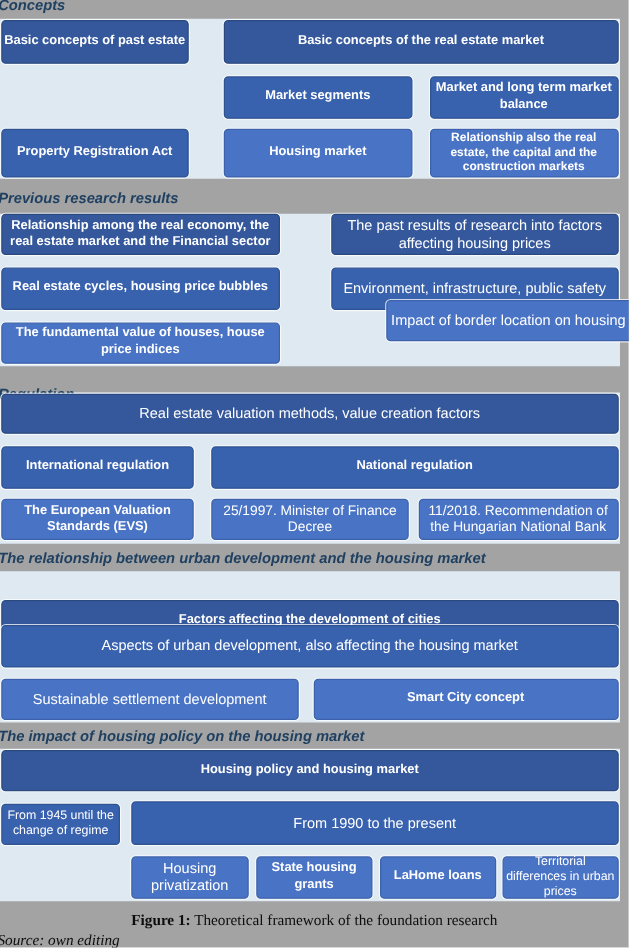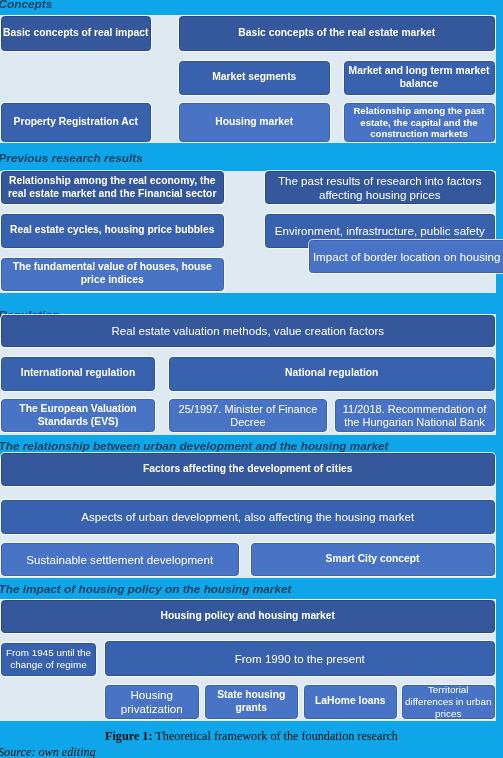--- a/index.html
+++ b/index.html
@@ -1,18 +1,18 @@
 <!DOCTYPE html>
 <html><head>
 <meta charset="utf-8">
 <title>Theoretical framework of the foundation research</title>
 <style>
   html,body{margin:0;padding:0;background:#ffffff;}
   body{width:503px;height:758px;font-family:"Liberation Sans",sans-serif;overflow:hidden;}
-  .page{position:relative;width:503px;height:758px;background:#0ea5e9;}
+  .page{position:relative;width:503px;height:758px;background:#a3a3a3;}
   .band{position:absolute;background:#DFE9F2;}
   .sechead{position:absolute;font-family:"Liberation Sans",sans-serif;font-weight:bold;font-style:italic;
            font-size:11.8px;color:#1F4061;white-space:nowrap;line-height:1;}
   .bx{position:absolute;box-sizing:border-box;border-radius:3.5px;display:flex;align-items:center;
       justify-content:center;text-align:center;color:#FFFFFF;font-size:10.3px;line-height:1.22;
       padding:0 2px;font-weight:bold;box-shadow:0 0 0 0.9px rgba(255,255,255,0.75);}
   .bx .ln{display:block;white-space:nowrap;}
   .bx.reg{font-weight:normal;font-size:11.6px;line-height:1.17;}
   .bx.f96{font-size:9.6px;}
   .bx.f99{font-size:9.9px;line-height:1.18;}
@@ -29,21 +29,21 @@
 </head>
 <body>
 
 <div class="page">
 
   <div class="band" style="left:0;top:15px;width:496px;height:128px;"></div>
   <div class="sechead" style="left:-1.5px;top:-1px;">Concepts</div>
 
   <div class="bx d" style="left:1px;top:16px;width:149.5px;height:34.5px;">
       <span>
-        <span class="ln">Basic concepts of real impact</span>
+        <span class="ln">Basic concepts of past estate</span>
       </span>
     </div>
   <div class="bx d" style="left:179px;top:16px;width:315.5px;height:34.5px;">
       <span>
         <span class="ln">Basic concepts of the real estate market</span>
       </span>
     </div>
   <div class="bx m" style="left:179px;top:60.5px;width:150.5px;height:34px;">
       <span>
         <span class="ln">Market segments</span>
@@ -60,21 +60,21 @@
         <span class="ln">Property Registration Act</span>
       </span>
     </div>
   <div class="bx l" style="left:179px;top:103px;width:150.5px;height:39px;">
       <span>
         <span class="ln">Housing market</span>
       </span>
     </div>
   <div class="bx l f96" style="left:343.5px;top:103px;width:151px;height:39px;">
       <span>
-        <span class="ln">Relationship among the past</span>
+        <span class="ln">Relationship also the real</span>
         <span class="ln">estate, the capital and the</span>
         <span class="ln">construction markets</span>
       </span>
     </div>
 
   <div class="band" style="left:0;top:170.5px;width:496px;height:122px;"></div>
   <div class="sechead" style="left:-1.5px;top:152.5px;">Previous research results</div>
 
   <div class="bx d" style="left:1px;top:171px;width:222.5px;height:33px;">
       <span>
@@ -143,21 +143,21 @@
   <div class="bx l reg f108" style="left:334.5px;top:399px;width:160px;height:33px;">
       <span>
         <span class="ln">11/2018. Recommendation of</span>
         <span class="ln">the Hungarian National Bank</span>
       </span>
     </div>
 
   <div class="band" style="left:0;top:456.5px;width:496px;height:121px;"></div>
   <div class="sechead" style="left:-1.5px;top:441px;">The relationship between urban development and the housing market</div>
 
-  <div class="bx d" style="left:1px;top:453px;width:493.5px;height:32.5px;">
+  <div class="bx d" style="left:1px;top:480px;width:493.5px;height:32.5px;">
       <span>
         <span class="ln">Factors affecting the development of cities</span>
       </span>
     </div>
   <div class="bx m reg" style="left:1px;top:500px;width:493.5px;height:34px;">
       <span>
         <span class="ln">Aspects of urban development, also affecting the housing market</span>
       </span>
     </div>
   <div class="bx l reg" style="left:1px;top:543px;width:237.5px;height:33px;">

